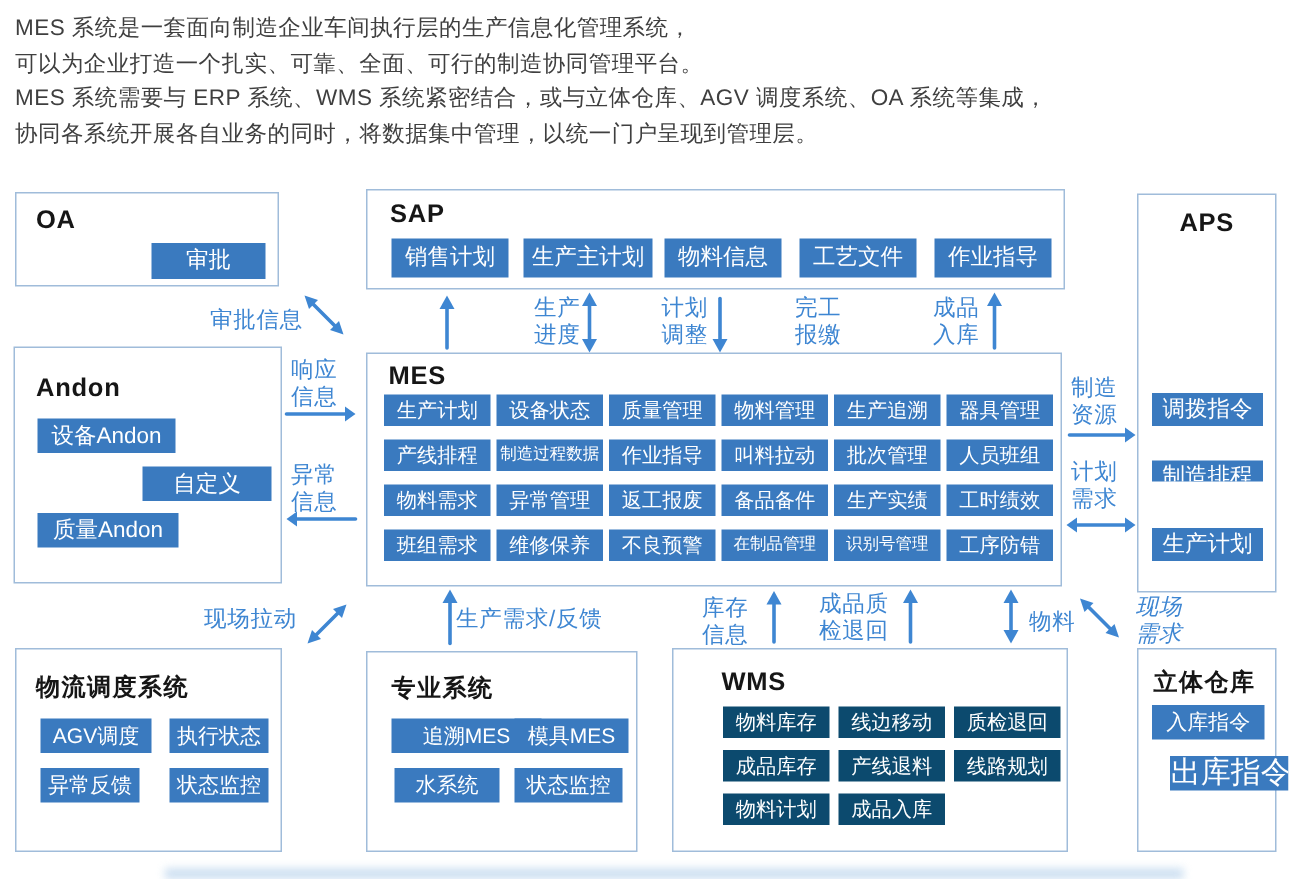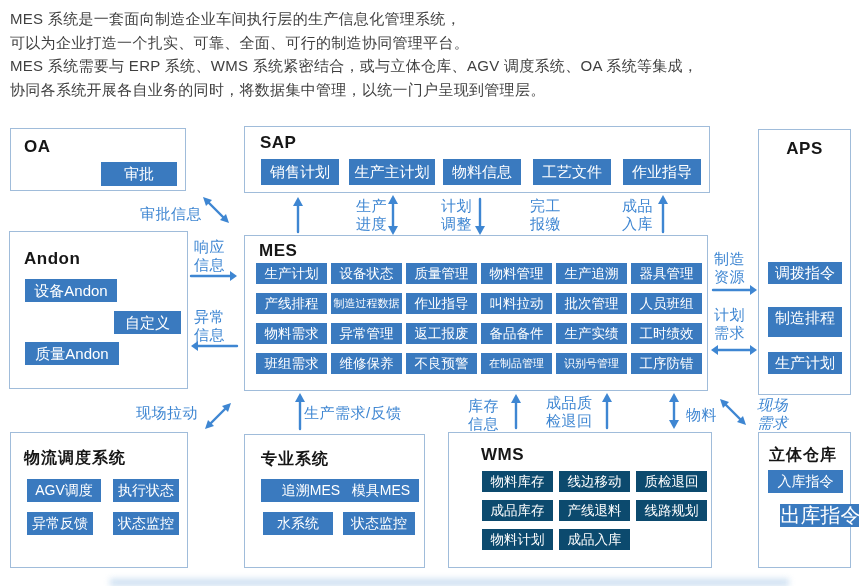--- a/index.html
+++ b/index.html
@@ -46,28 +46,28 @@
     <div class="chip" style="left:104px;top:32px;width:86px;height:26px;line-height:26px;">生产主计划</div>
     <div class="chip" style="left:16px;top:32px;width:78px;height:26px;line-height:26px;">销售计划</div>
     <div class="chip" style="left:198px;top:32px;width:78px;height:26px;line-height:26px;">物料信息</div>
     <div class="chip" style="left:288px;top:32px;width:78px;height:26px;line-height:26px;">工艺文件</div>
     <div class="chip" style="left:378px;top:32px;width:78px;height:26px;line-height:26px;">作业指导</div>
   </div>
 
   <div class="sysbox" style="left:758px;top:129px;width:93px;height:266px;">
     <div class="btitle" style="left:0;right:0;top:9px;text-align:center;">APS</div>
     <div class="chip" style="left:9px;top:132px;width:74px;height:22px;line-height:22px;">调拨指令</div>
-    <div class="chip" style="left:9px;top:177px;width:74px;height:30px;line-height:22px;">制造排程</div>
+    <div class="chip" style="left:9px;top:177px;width:74px;height:14px;line-height:22px;">制造排程</div>
     <div class="chip" style="left:9px;top:222px;width:74px;height:22px;line-height:22px;">生产计划</div>
   </div>
 
   <div class="sysbox" style="left:9px;top:231px;width:179px;height:158px;">
     <div class="btitle" style="left:14px;top:17px;">Andon</div>
     <div class="chip" style="left:15px;top:47px;width:92px;height:23px;line-height:23px;">设备Andon</div>
-    <div class="chip" style="right:6px;top:79px;width:67px;height:23px;line-height:23px;">自定义</div>
+    <div class="chip" style="right:6px;top:79px;width:86px;height:23px;line-height:23px;">自定义</div>
     <div class="chip" style="left:15px;top:110px;width:94px;height:23px;line-height:23px;">质量Andon</div>
   </div>
 
   <div class="sysbox" style="left:244px;top:235px;width:464px;height:156px;padding-left:20px;">
     <div class="btitle" style="left:14px;top:5px;">MES</div>
     <div class="mes-grid">
       <div class="gchip">生产计划</div>
       <div class="gchip">设备状态</div>
       <div class="gchip">质量管理</div>
       <div class="gchip">物料管理</div>

